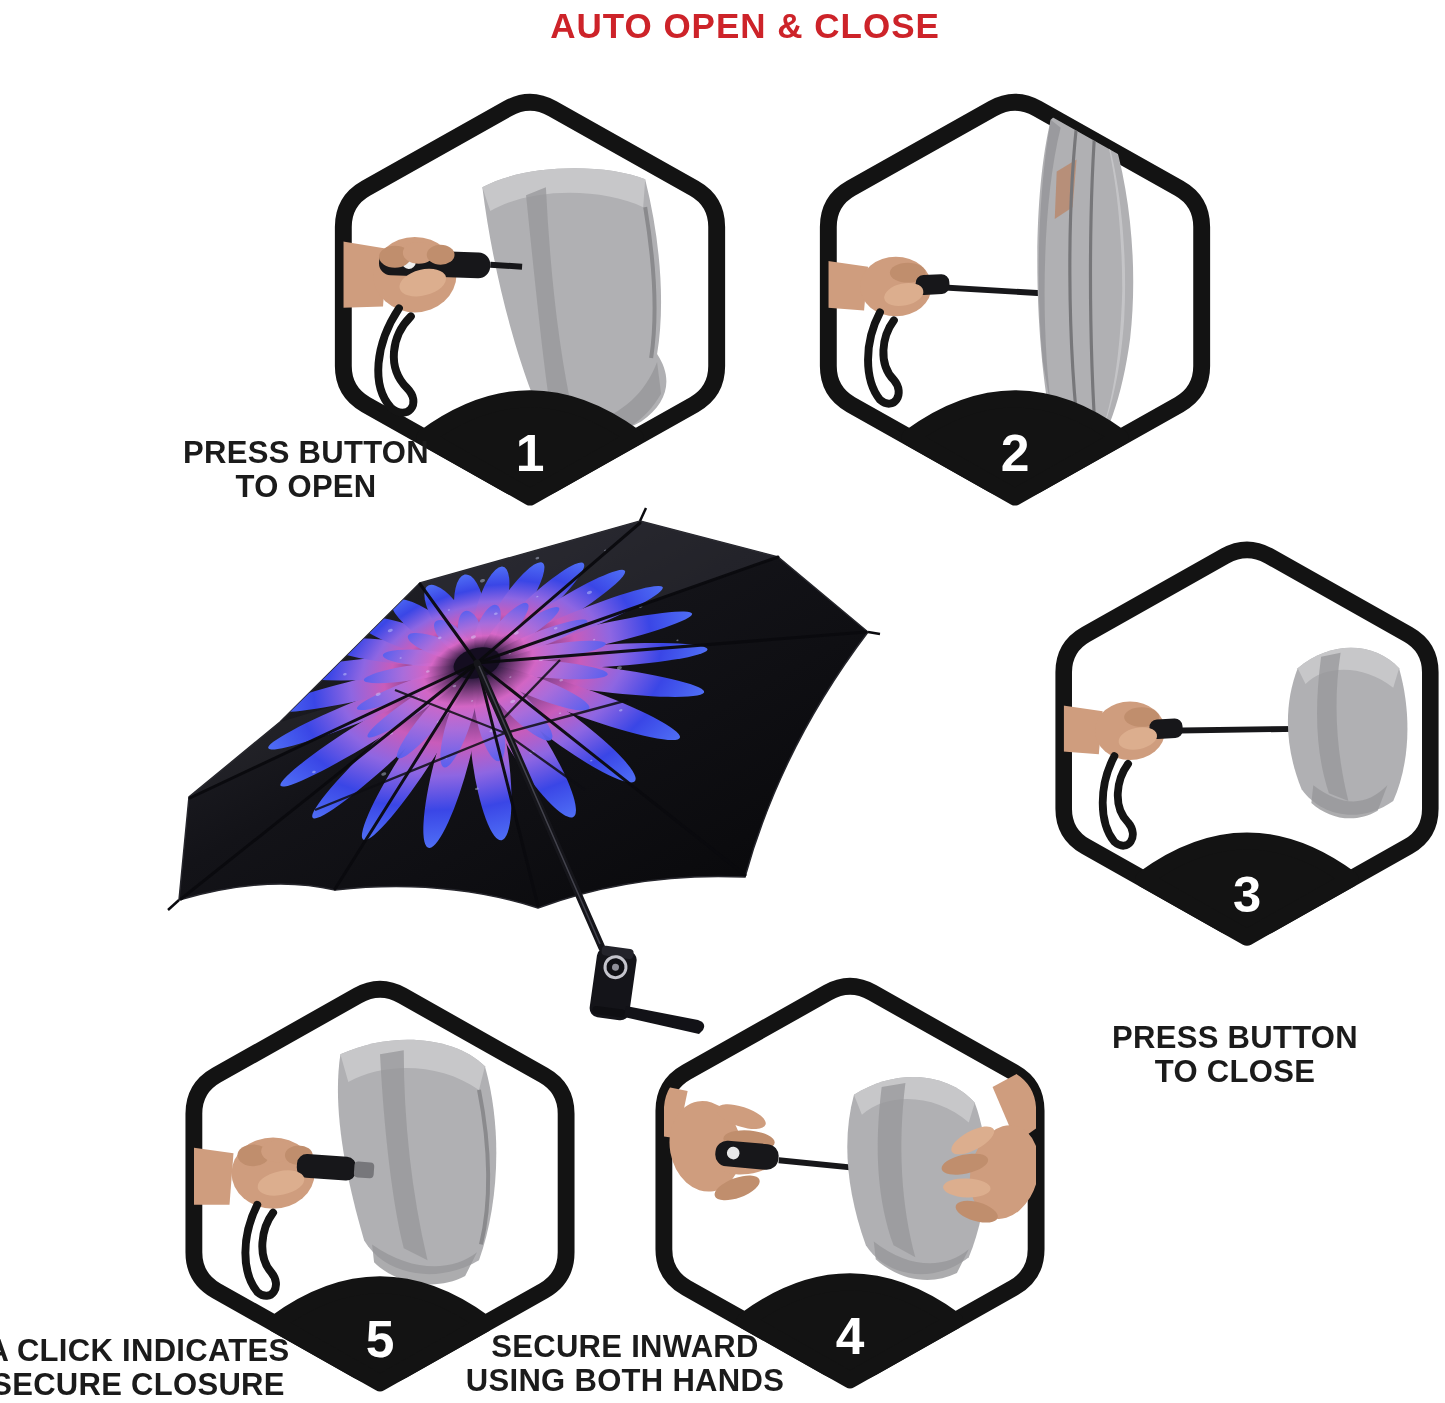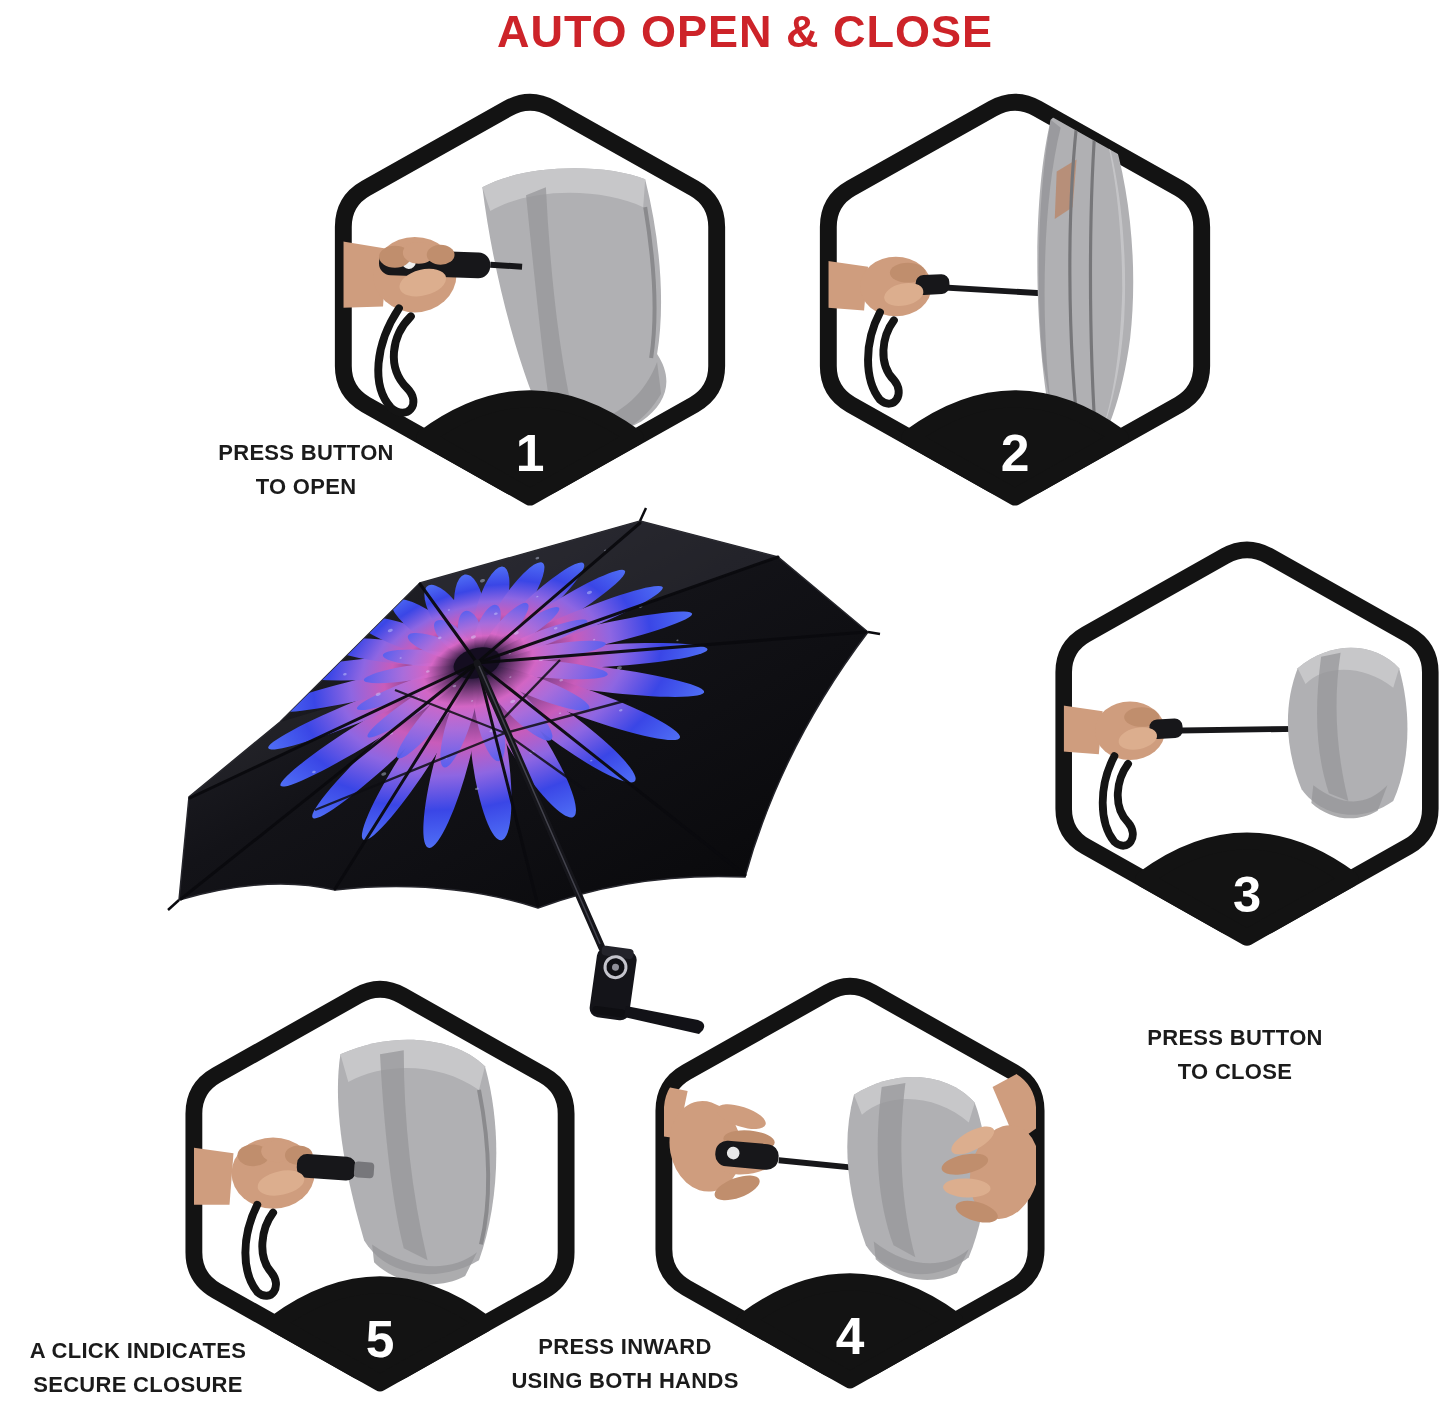--- a/index.html
+++ b/index.html
@@ -2,32 +2,32 @@
 <html><head>
 <meta charset="utf-8">
 <style>
   html,body { margin:0; padding:0; background:#ffffff; }
   .canvas {
     position:relative; width:1445px; height:1403px; background:#ffffff;
     overflow:hidden; font-family:"Liberation Sans", sans-serif;
   }
   .title {
     position:absolute; top:6px; left:745px; transform:translateX(-50%);
-    margin:0; font-size:45px; font-weight:bold; letter-spacing:1px;
+    margin:0; font-size:35px; font-weight:bold; letter-spacing:1px;
     color:#cd2329; white-space:nowrap;
   }
   .hex { position:absolute; }
   .hex svg { width:100%; height:100%; display:block; overflow:visible; }
   .hexborder { fill:#ffffff; stroke:#131313; stroke-width:8.5; stroke-linejoin:round; }
   .badge { fill:#131313; stroke:#131313; stroke-width:8.5; stroke-linejoin:round; }
   .num { font-size:26px; font-weight:bold; fill:#ffffff; text-anchor:middle;
          font-family:"Liberation Sans", sans-serif; }
   .step-label {
     position:absolute; width:320px; text-align:center; font-weight:bold;
-    font-size:22px; line-height:34px; color:#1b1b1b; white-space:pre-line;
+    font-size:31px; line-height:34px; color:#1b1b1b; white-space:pre-line;
     letter-spacing:0.3px;
   }
   .center-svg { position:absolute; display:block; }
   
   .sk  { fill:#cf9d7e; } .sk2 { fill:#c08e6d; } .sk3 { fill:#dcae8e; }
   .gy  { fill:#b0b0b3; } .gyl { fill:#c7c7c9; } .gyd { fill:#97979a; }
   .bk  { fill:#17171a; }
   .str { stroke:#141414; stroke-width:4; fill:none; stroke-linecap:round; }
 </style>
 </head>
@@ -188,21 +188,21 @@
       </g>
       <path class="badge" d="M 47,178 Q 100,139 153,178 L 100,208 Z"></path>
       <text class="num" x="100" y="195">5</text>
     </svg>
   </div>
 
   <div class="step-label" style="left:146px;top:436px">PRESS BUTTON
 TO OPEN</div>
   <div class="step-label" style="left:1075px;top:1021px">PRESS BUTTON
 TO CLOSE</div>
-  <div class="step-label" style="left:465px;top:1330px">PRESS INWARD
+  <div class="step-label" style="left:465px;top:1330px">SECURE INWARD
 USING BOTH HANDS</div>
   <div class="step-label" style="left:-22px;top:1334px">A CLICK INDICATES
 SECURE CLOSURE</div>
 
   <svg class="center-svg" style="left:150px;top:490px;width:770px;height:575px" viewBox="150 490 770 575">
     <defs>
       <linearGradient id="canG" x1="0" y1="0" x2="1" y2="1">
         <stop offset="0" stop-color="#2c2c34"></stop>
         <stop offset="0.45" stop-color="#131318"></stop>
         <stop offset="1" stop-color="#070709"></stop>

